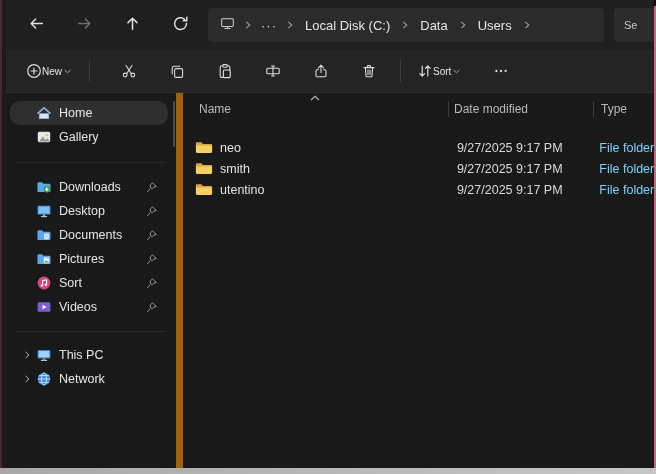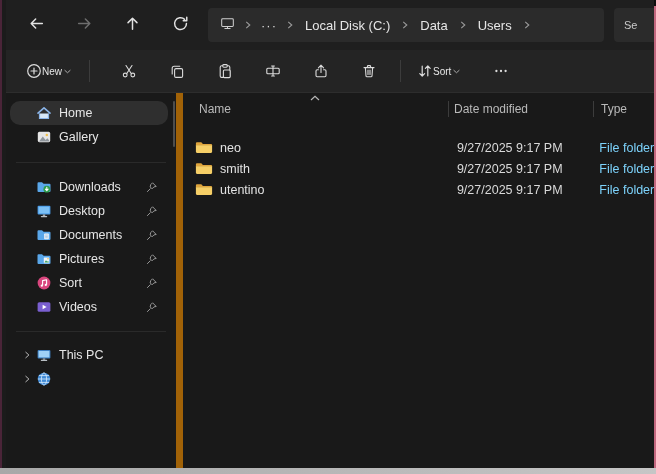--- a/index.html
+++ b/index.html
@@ -395,20 +395,21 @@
                 <path d="M6 4 L10.5 8 L6 12" fill="none" stroke="#bdbdbd" stroke-width="1.3"></path>
               </svg>
             </span>
           <span class="sicon">
               <svg viewBox="0 0 16 16">
                 <circle cx="8" cy="8" r="6.2" fill="#3f8ad6"></circle>
                 <ellipse cx="8" cy="8" rx="2.6" ry="6.2" fill="none" stroke="#d8ecff" stroke-width="0.8"></ellipse>
                 <path d="M1.8 8 H14.2 M2.8 4.6 H13.2 M2.8 11.4 H13.2" stroke="#d8ecff" stroke-width="0.8" fill="none"></path>
               </svg>
             </span>
+          <span class="slabel">Network</span>
         </div>
 
         <div class="side-scrollthumb"></div>
       </div>
 
       <div class="filepane">
         <div class="lh">
           <div class="hcol name">
             <span>Name</span>
             <span class="sortcaret">

